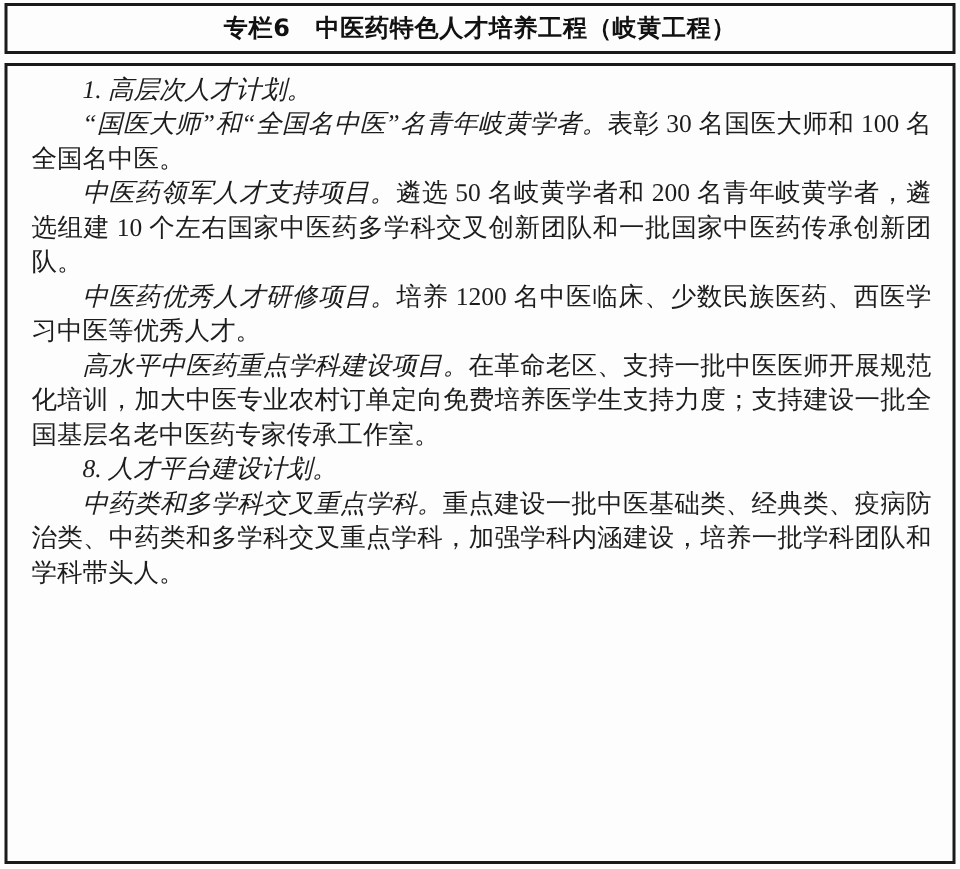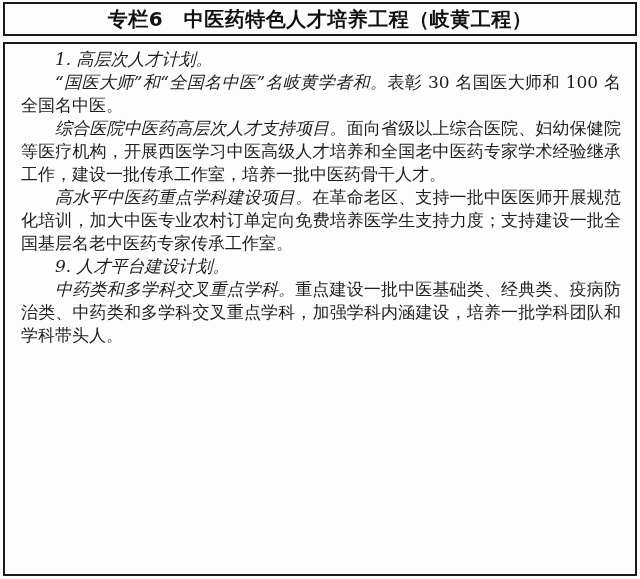--- a/index.html
+++ b/index.html
@@ -21,21 +21,21 @@
     height: 34px;
     display: flex;
     align-items: center;
     justify-content: center;
     background: #fdfdfd;
   }
   .title-text {
     margin: 0;
     font-family: "DejaVu Sans", "Liberation Sans", sans-serif;
     font-weight: bold;
-    font-size: 20px;
+    font-size: 16px;
     color: #111111;
     letter-spacing: 0.5px;
     white-space: nowrap;
   }
   .body-box {
     box-sizing: border-box;
     border: 2px solid #1a1a1a;
     margin-top: 6px;
     height: 534px;
     padding: 4px 14px 0 16px;
@@ -43,20 +43,21 @@
     background: #fdfdfd;
     font-family: "DejaVu Serif", "Liberation Serif", serif;
     font-size: 17px;
     line-height: 23px;
     color: #1d1d1d;
     text-align: justify;
   }
   .body-box p {
     margin: 0;
     text-indent: 2em;
+    font-family: Liberation Serif, serif;
   }
   .section-heading,
   .para-lead {
     font-style: italic;
   }
   .para-body {
     font-style: normal;
   }
 </style>
 </head>
@@ -65,30 +66,31 @@
 <div class="page">
 
   <div class="title-box">
     <h1 class="title-text">专栏6　中医药特色人才培养工程（岐黄工程）</h1>
   </div>
 
   <div class="body-box">
 
     <p class="section-heading">1. 高层次人才计划。</p>
 
-    <p class="para"><span class="para-lead">“国医大师”和“全国名中医”名岐黄学者和。</span><span class="para-body">表彰 30 名国医大师和 100 名全国名中医。</span></p>
+    <p class="para"><span class="para-lead">“国医大师”和“全国名中医”名青年岐黄学者。</span><span class="para-body">表彰 30 名国医大师和 100 名全国名中医。</span></p>
+
+    <p class="para"><span class="para-lead">中医药领军人才支持项目。</span><span class="para-body">遴选 50 名岐黄学者和 200 名青年岐黄学者，遴选组建 10 个左右国家中医药多学科交叉创新团队和一批国家中医药传承创新团队。</span></p>
+
+    <p class="para"><span class="para-lead">中医药优秀人才研修项目。</span><span class="para-body">培养 1200 名中医临床、少数民族医药、西医学习中医等优秀人才。</span></p>
 
 
-
-
-    <p class="para"><span class="para-lead">综合医院中医药高层次人才支持项目。</span><span class="para-body">面向省级以上综合医院、妇幼保健院等医疗机构，开展西医学习中医高级人才培养和全国老中医药专家学术经验继承工作，建设一批传承工作室，培养一批中医药骨干人才。</span></p>
 
 
 
     <p class="para"><span class="para-lead">高水平中医药重点学科建设项目。</span><span class="para-body">在革命老区、支持一批中医医师开展规范化培训，加大中医专业农村订单定向免费培养医学生支持力度；支持建设一批全国基层名老中医药专家传承工作室。</span></p>
 
-    <p class="section-heading">9. 人才平台建设计划。</p>
+    <p class="section-heading">8. 人才平台建设计划。</p>
 
     <p class="para"><span class="para-lead">中药类和多学科交叉重点学科。</span><span class="para-body">重点建设一批中医基础类、经典类、疫病防治类、中药类和多学科交叉重点学科，加强学科内涵建设，培养一批学科团队和学科带头人。</span></p>
 
   </div>
 
 </div>
 
 </body></html>

